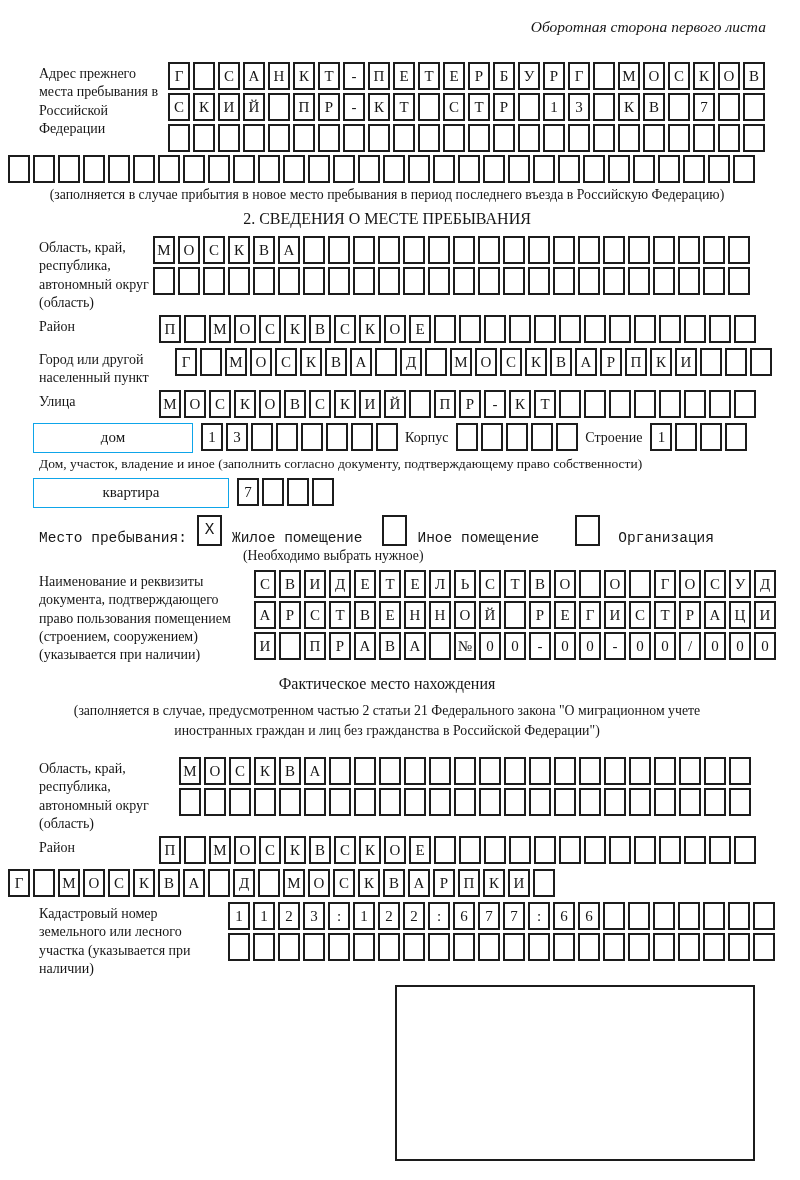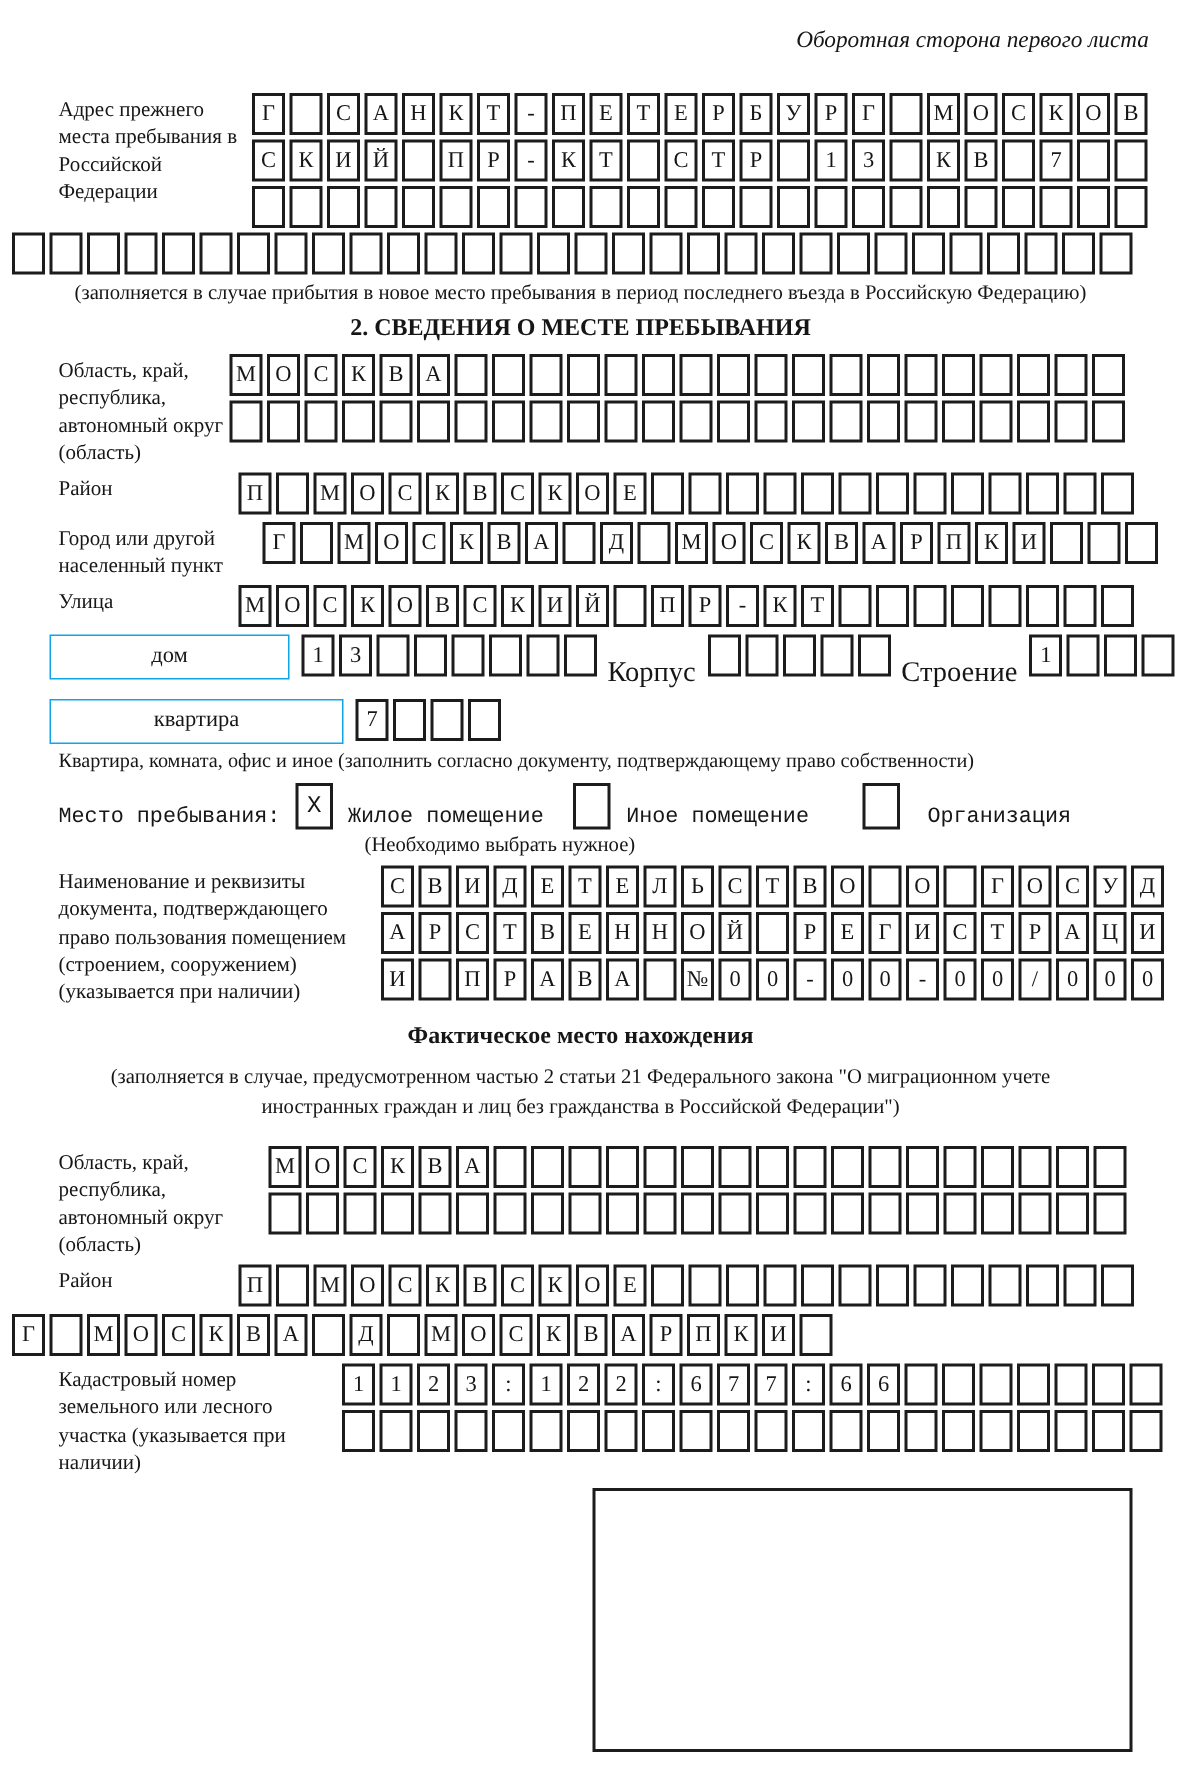--- a/index.html
+++ b/index.html
@@ -21,30 +21,30 @@
   .boxes{display:flex;flex-wrap:nowrap;margin-bottom:3px;flex:0 0 auto;}
   .cbox{
     box-sizing:border-box;display:inline-block;flex:0 0 auto;
     width:22px;height:28px;border:2px solid #1c1c1c;margin-right:3px;
     text-align:center;font-size:15px;line-height:24px;font-family:inherit;
   }  .w114{width:114px;} .w120{width:120px;}
   .w129{width:129px;} .w136{width:136px;} .w140{width:140px;}
   .w189{width:189px;} .w215{width:215px;}
 
   .center-note{ text-align:center;font-size:13.8px;margin:2px 0 4px 0;line-height:1.3;}
-  .sec-title{ text-align:center;font-weight:bold;font-size:16px;margin:6px 0 8px 0;}
+  .sec-title{ text-align:center;font-weight:normal;font-size:16px;margin:6px 0 8px 0;}
 
   .widebox{
     box-sizing:border-box;border:1px solid #0ea5e9;height:30px;
     text-align:center;font-size:15px;line-height:26px;flex:0 0 auto;
     margin-right:8px;
   }
   .dom-wide{width:160px;margin-left:25px;}
   .kv-wide{width:196px;margin-left:25px;}
-  .inline-label{font-size:19px;line-height:30px;margin:11px 8px 0 4px;flex:0 0 auto;}
+  .inline-label{font-size:14px;line-height:30px;margin:0 8px 0 4px;flex:0 0 auto;}
   .sub-note{font-size:13.5px;margin:1px 0 5px 31px;line-height:1.25;}
 
   .stay-row{display:flex;align-items:flex-end;margin:6px 0 2px 0;font-family:Liberation Mono, monospace;}
   .stay-label{font-size:14.5px;margin-left:31px;margin-right:10px;}
   .opt-box{
     box-sizing:border-box;display:inline-block;width:25px;height:31px;
     border:2px solid #1c1c1c;text-align:center;font-size:16px;line-height:27px;
     flex:0 0 auto;
   }
   .opt-label{font-size:14.5px;margin:0 14px 0 10px;}
@@ -355,33 +355,33 @@
         <span class="cbox"></span>
       </div>
     <span class="inline-label">Строение</span>
     <div class="boxes">
         <span class="cbox">1</span>
         <span class="cbox"></span>
         <span class="cbox"></span>
         <span class="cbox"></span>
       </div>
   </div>
+  <div class="sub-note" style="margin-left:31px">Дом, участок, владение и иное (заполнить согласно документу, подтверждающему право собственности)</div>
 
   <div class="frow mb2">
     <div class="widebox kv-wide">
       <span>квартира</span>
     </div>
     <div class="boxes">
         <span class="cbox">7</span>
         <span class="cbox"></span>
         <span class="cbox"></span>
         <span class="cbox"></span>
       </div>
   </div>
-  <div class="sub-note">Квартира, комната, офис и иное (заполнить согласно документу, подтверждающему право собственности)</div>
 
   <div class="stay-row">
     <span class="stay-label">Место пребывания:</span>
     <span class="opt-box">X</span>
     <span class="opt-label">Жилое помещение</span>
     <span class="opt-box" style="margin-left:6px"></span>
     <span class="opt-label">Иное помещение</span>
     <span class="opt-box" style="margin-left:22px"></span>
     <span class="opt-label" style="margin-left:18px">Организация</span>
   </div>

